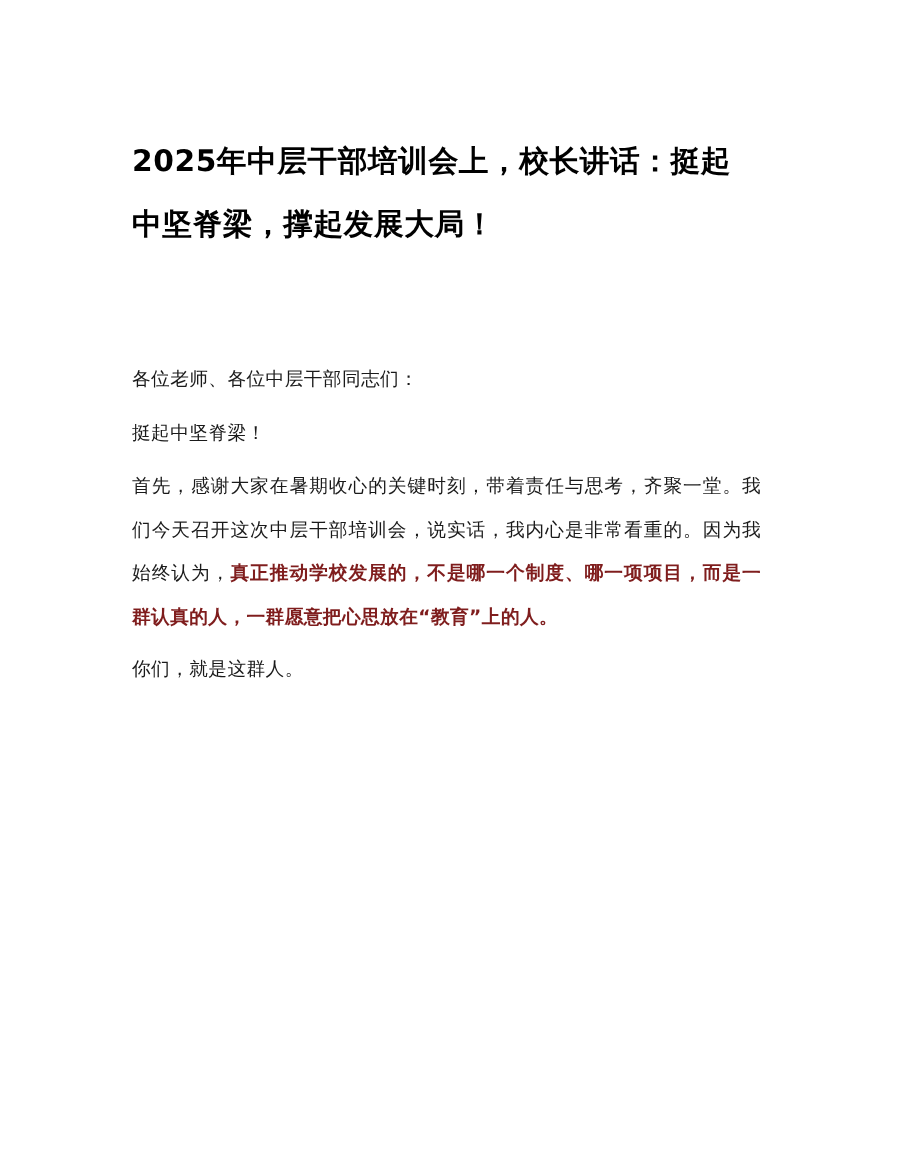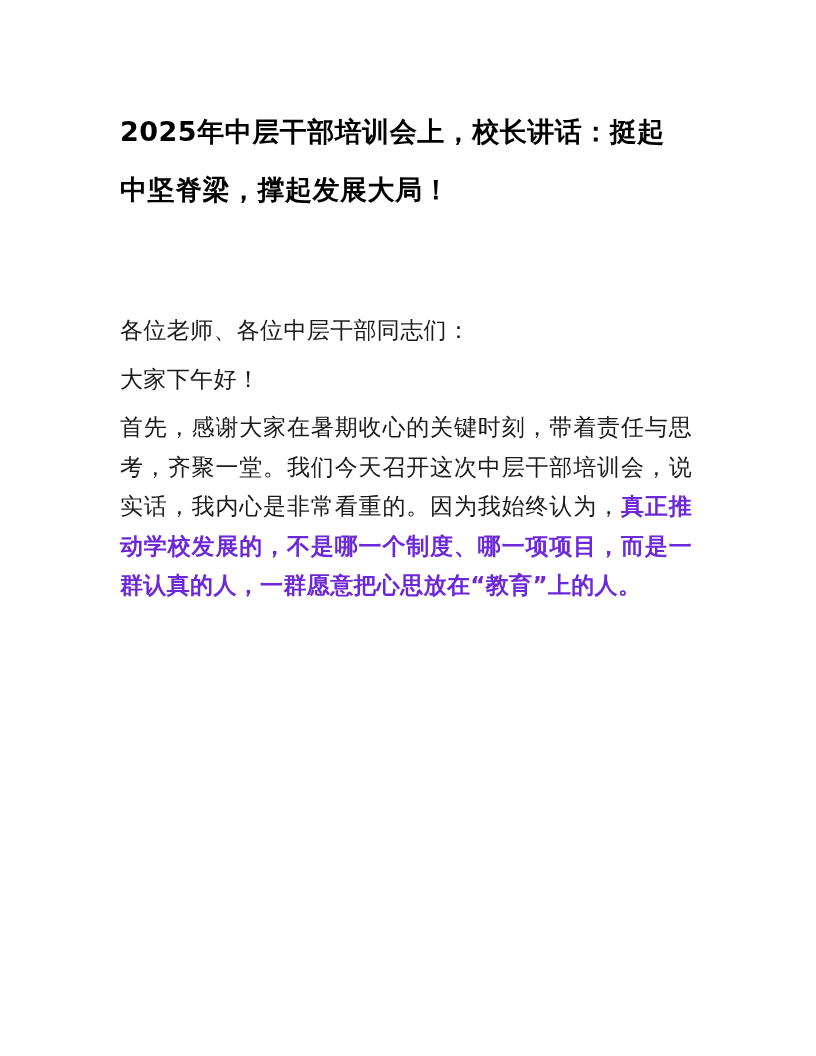--- a/index.html
+++ b/index.html
@@ -11,53 +11,54 @@
       width: 816px;
       height: 1056px;
       position: relative;
       overflow: hidden;
       color: #111111;
       font-family: "DejaVu Serif", "Liberation Serif", serif;
     }
     .page {
       position: absolute;
       left: 120px;
-      top: 103px;
+      top: 118px;
       width: 572px;
     }
     .title {
       font-family: "DejaVu Sans", "Liberation Sans", sans-serif;
       font-weight: bold;
       font-size: 27px;
       line-height: 58px;
       letter-spacing: 0.5px;
       margin: 0;
       color: #000;
     }
     .body {
       margin-top: 92px;
     }
     .para {
-      font-size: 23px;
+      font-size: 17px;
       line-height: 39.5px;
       margin: 0 0 9px 0;
       text-align: justify;
       letter-spacing: 0.35px;
       color: #1a1a1a;
     }
     .bold {
       font-weight: bold;
       font-family: "DejaVu Sans", "Liberation Sans", sans-serif;
-      color: #6d28d9;
+      color: #7f1d1d;
     }
   </style>
 </head>
 <body>
 
 <div class="page">
   <h1 class="title">2025年中层干部培训会上，校长讲话：挺起中坚脊梁，撑起发展大局！</h1>
 
   <div class="body">
     <p class="para">各位老师、各位中层干部同志们：</p>
-    <p class="para">大家下午好！</p>
+    <p class="para">挺起中坚脊梁！</p>
     <p class="para"><span>首先，感谢大家在暑期收心的关键时刻，带着责任与思考，齐聚一堂。我们今天召开这次中层干部培训会，说实话，我内心是非常看重的。因为我始终认为，</span><span class="bold">真正推动学校发展的，不是哪一个制度、哪一项项目，而是一群认真的人，一群愿意把心思放在“教育”上的人。</span></p>
+    <p class="para">你们，就是这群人。</p>
   </div>
 </div>
 
 </body></html>

